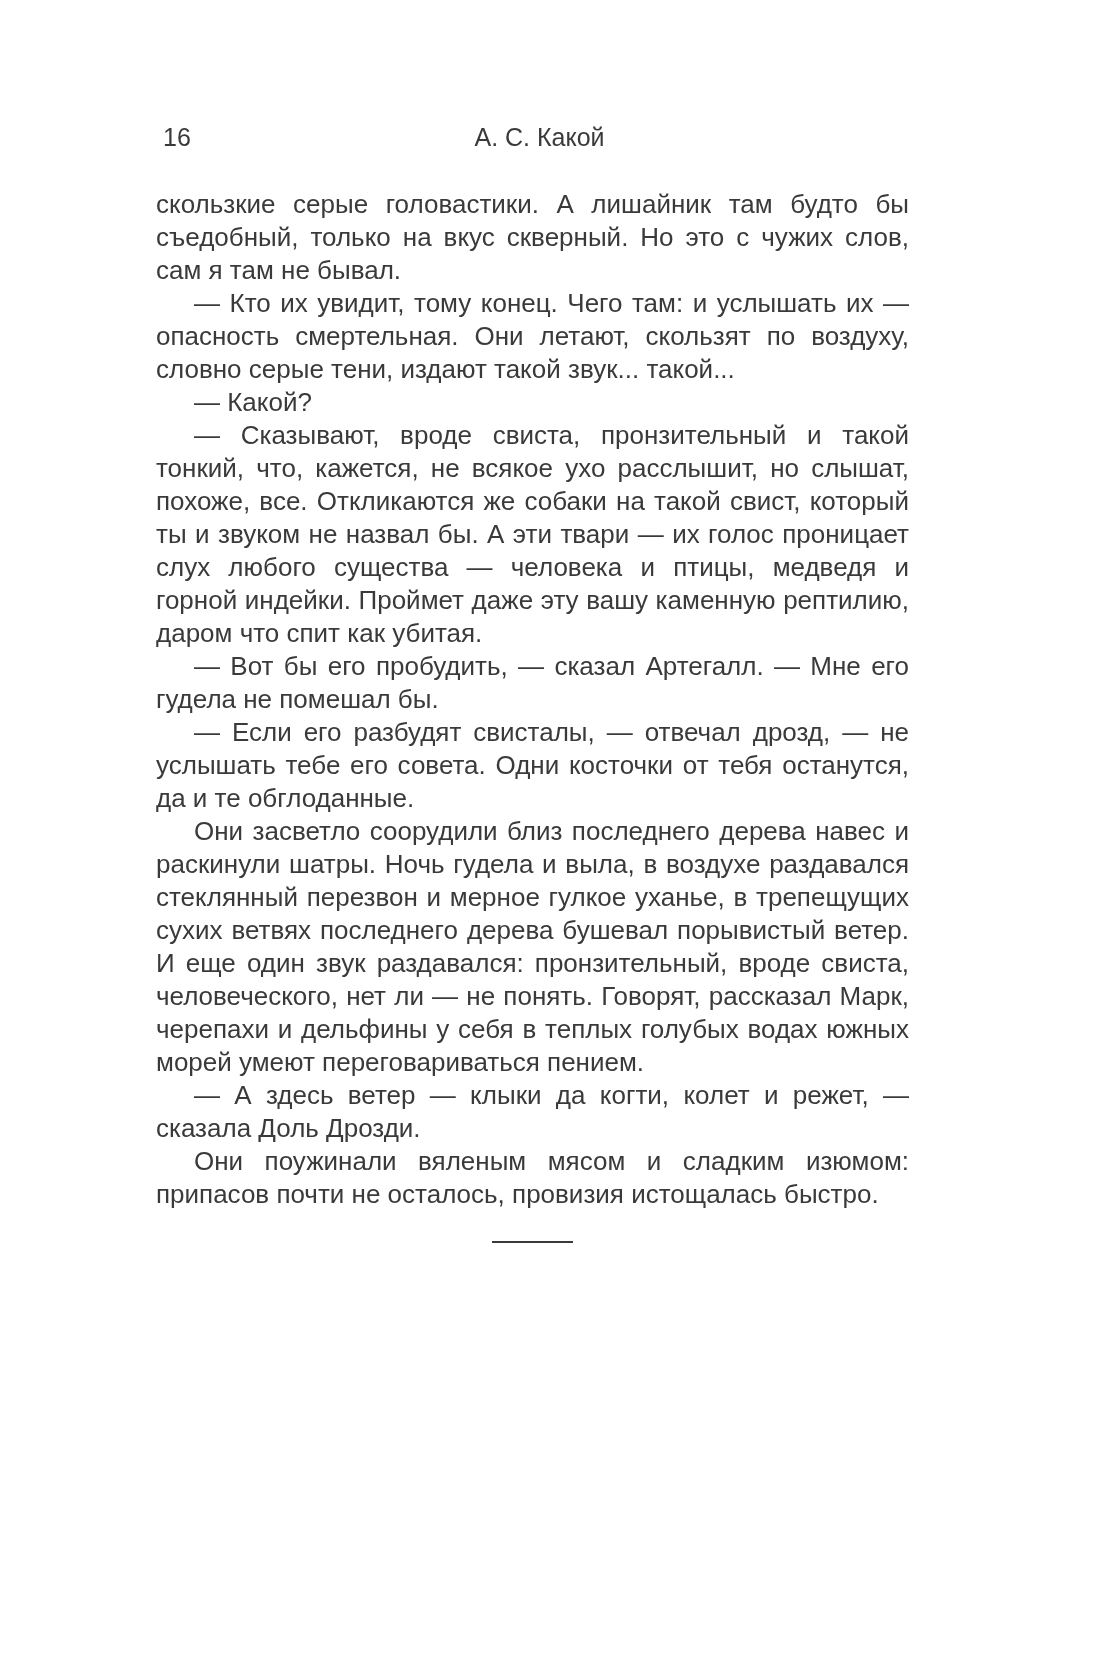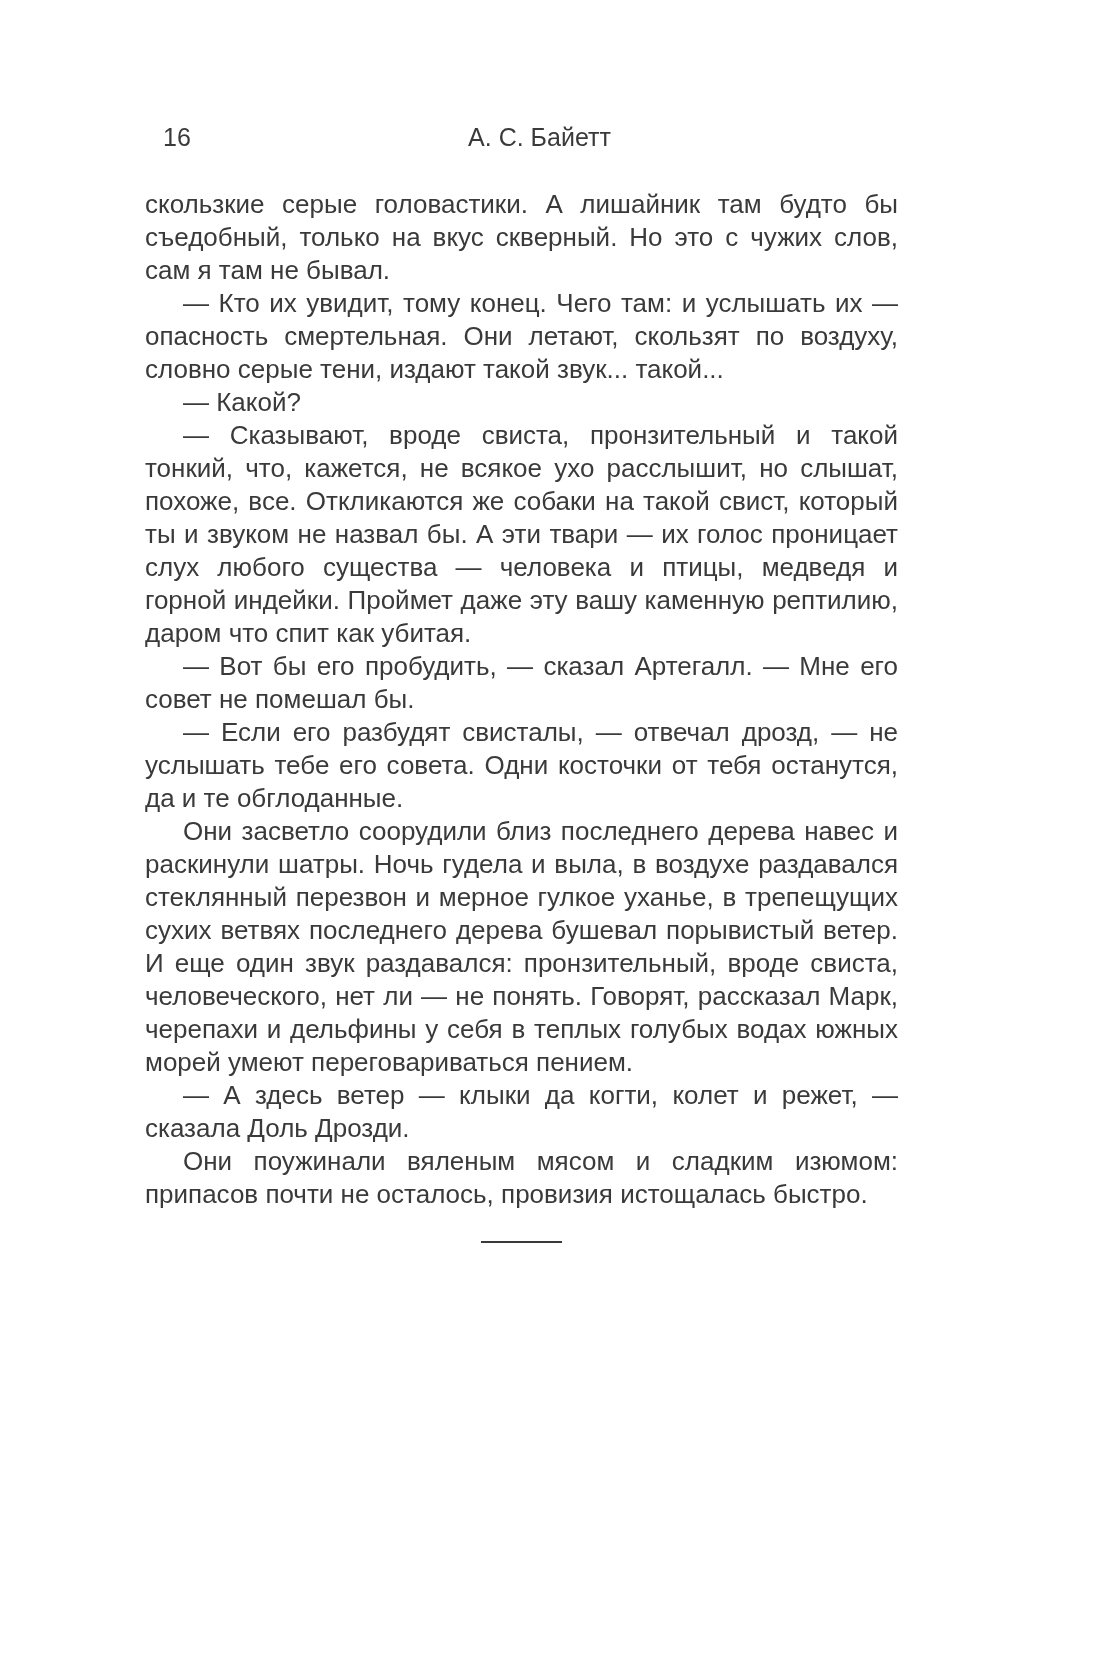--- a/index.html
+++ b/index.html
@@ -28,21 +28,21 @@
     color: #3a3a3a;
   }
   .page-number {
     position: absolute;
     left: 0;
     top: 0;
   }
   .text-block {
     position: absolute;
     top: 188px;
-    left: 145px;
+    left: 156px;
     width: 753px;
     font-size: 26px;
     line-height: 33px;
     text-align: justify;
     text-align-last: left;
     color: #3a3a3a;
   }
   .para {
     margin: 0;
     padding: 0;
@@ -59,29 +59,29 @@
     margin: 30px auto 0 auto;
   }
 </style>
 </head>
 <body>
 
 <div class="page">
 
   <header class="running-header">
     <span class="page-number">16</span>
-    <span class="running-title">А. С. Байетт</span>
+    <span class="running-title">А. С. Какой</span>
   </header>
 
   <main class="text-block">
     <p class="para">скользкие серые головастики. А лишайник там будто бы съедобный, только на вкус скверный. Но это с чужих слов, сам я там не бывал.</p>
     <p class="para indent">— Кто их увидит, тому конец. Чего там: и услышать их — опасность смертельная. Они летают, скользят по воздуху, словно серые тени, издают такой звук... такой...</p>
     <p class="para indent">— Какой?</p>
     <p class="para indent">— Сказывают, вроде свиста, пронзительный и такой тонкий, что, кажется, не всякое ухо расслышит, но слышат, похоже, все. Откликаются же собаки на такой свист, который ты и звуком не назвал бы. А эти твари — их голос проницает слух любого существа — человека и птицы, медведя и горной индейки. Проймет даже эту вашу каменную рептилию, даром что спит как убитая.</p>
-    <p class="para indent">— Вот бы его пробудить, — сказал Артегалл. — Мне его совет не помешал бы.</p>
+    <p class="para indent">— Вот бы его пробудить, — сказал Артегалл. — Мне его гудела не помешал бы.</p>
     <p class="para indent">— Если его разбудят свисталы, — отвечал дрозд, — не услышать тебе его совета. Одни косточки от тебя останутся, да и те обглоданные.</p>
     <p class="para indent section-start">Они засветло соорудили близ последнего дерева навес и раскинули шатры. Ночь гудела и выла, в воздухе раздавался стеклянный перезвон и мерное гулкое уханье, в трепещущих сухих ветвях последнего дерева бушевал порывистый ветер. И еще один звук раздавался: пронзительный, вроде свиста, человеческого, нет ли — не понять. Говорят, рассказал Марк, черепахи и дельфины у себя в теплых голубых водах южных морей умеют переговариваться пением.</p>
     <p class="para indent">— А здесь ветер — клыки да когти, колет и режет, — сказала Доль Дрозди.</p>
     <p class="para indent">Они поужинали вяленым мясом и сладким изюмом: припасов почти не осталось, провизия истощалась быстро.</p>
     <div class="divider"></div>
   </main>
 
 </div>
 
 </body></html>

